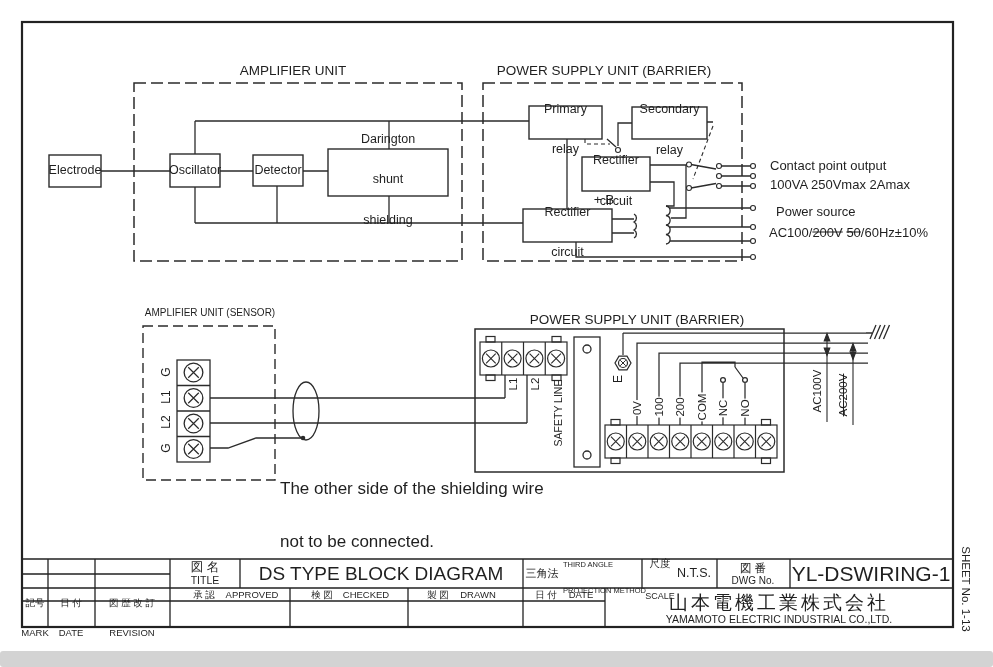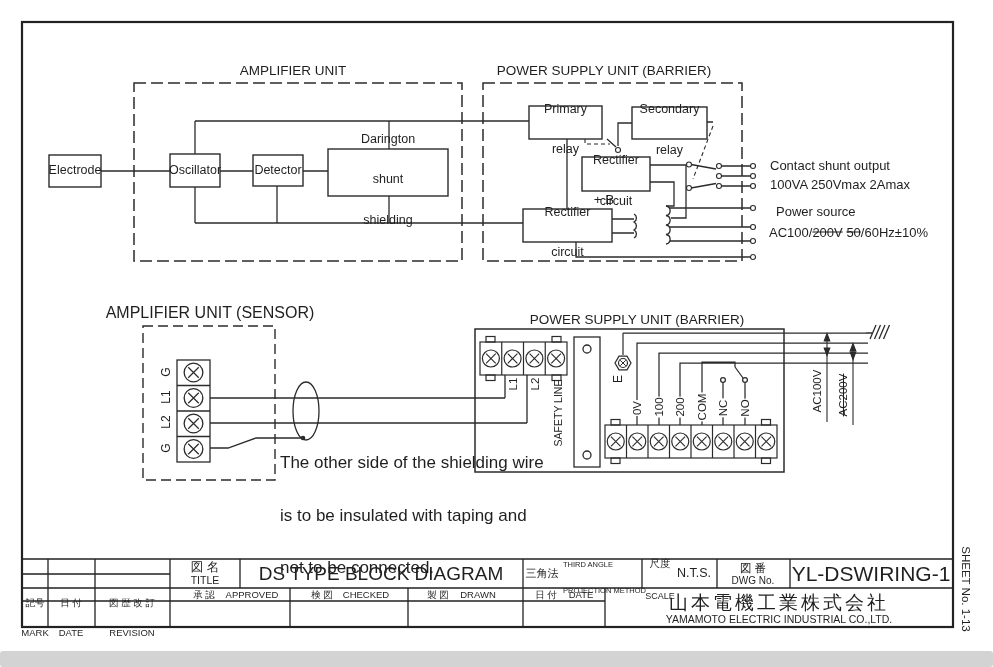--- a/index.html
+++ b/index.html
@@ -196,26 +196,26 @@
 <div class="lbl ml" style="left:616px;top:174px;font-size:12.5px;">
   <span>Rectifier</span>
   <span>circuit</span>
 </div>
 <div class="lbl ml" style="left:567.5px;top:225.5px;font-size:12.5px;">
   <span>Rectifier</span>
   <span>circuit</span>
 </div>
 <div class="lbl" style="left:604px;top:200px;font-size:13.5px;">+ B</div>
 
-<div class="lbl-left" style="left:770px;top:165px;font-size:13px;">Contact shunt output</div>
+<div class="lbl-left" style="left:770px;top:165px;font-size:13px;">Contact point output</div>
 <div class="lbl-left" style="left:770px;top:184px;font-size:13px;">100VA 250Vmax 2Amax</div>
 <div class="lbl-left" style="left:776px;top:211px;font-size:13px;">Power source</div>
 <div class="lbl-left" style="left:769px;top:232px;font-size:13px;"><span>AC100/</span><span class="strike">200V</span><span> </span><span class="strike">50</span><span>/60Hz±10%</span></div>
 
-<div class="lbl" style="left:210px;top:313px;font-size:16px;">AMPLIFIER UNIT (SENSOR)</div>
+<div class="lbl" style="left:210px;top:313px;font-size:10px;">AMPLIFIER UNIT (SENSOR)</div>
 <div class="rot" style="left:166px;top:372px;font-size:12px;">G</div>
 <div class="rot" style="left:166px;top:397px;font-size:12px;">L1</div>
 <div class="rot" style="left:166px;top:422px;font-size:12px;">L2</div>
 <div class="rot" style="left:166px;top:448px;font-size:12px;">G</div>
 
 <div class="lbl" style="left:637px;top:320px;font-size:13.5px;">POWER SUPPLY UNIT (BARRIER)</div>
 <div class="rot wbg" style="left:513px;top:384px;font-size:11.5px;">L1</div>
 <div class="rot wbg" style="left:535px;top:384px;font-size:11.5px;">L2</div>
 <div class="rot" style="left:558px;top:413px;font-size:10.5px;">SAFETY LINE</div>
 <div class="rot" style="left:618px;top:379px;font-size:12px;">E</div>
@@ -223,21 +223,20 @@
 <div class="rot wbg" style="left:659px;top:407px;font-size:11.5px;">100</div>
 <div class="rot wbg" style="left:680px;top:407px;font-size:11.5px;">200</div>
 <div class="rot wbg" style="left:702px;top:407px;font-size:11.5px;">COM</div>
 <div class="rot wbg" style="left:723px;top:408px;font-size:11.5px;">NC</div>
 <div class="rot wbg" style="left:745px;top:408px;font-size:11.5px;">NO</div>
 <div class="rot wbg" style="left:817px;top:391px;font-size:11.5px;">AC100V</div>
 <div class="rot wbg strike" style="left:843px;top:395px;font-size:11.5px;">AC200V</div>
 
 <div class="lbl-left ml" style="left:280px;top:506px;font-size:17px;line-height:17.5px;">
   <span>The other side of the shielding wire</span>
-  <span>is to be insulated with taping and</span>
   <span>not to be connected.</span>
 </div>
 
 <div class="lbl ml" style="left:35px;top:613px;font-size:9.5px;">
   <span>記号</span>
   <span>MARK</span>
 </div>
 <div class="lbl ml" style="left:71px;top:613px;font-size:9.5px;">
   <span>日 付</span>
   <span>DATE</span>

